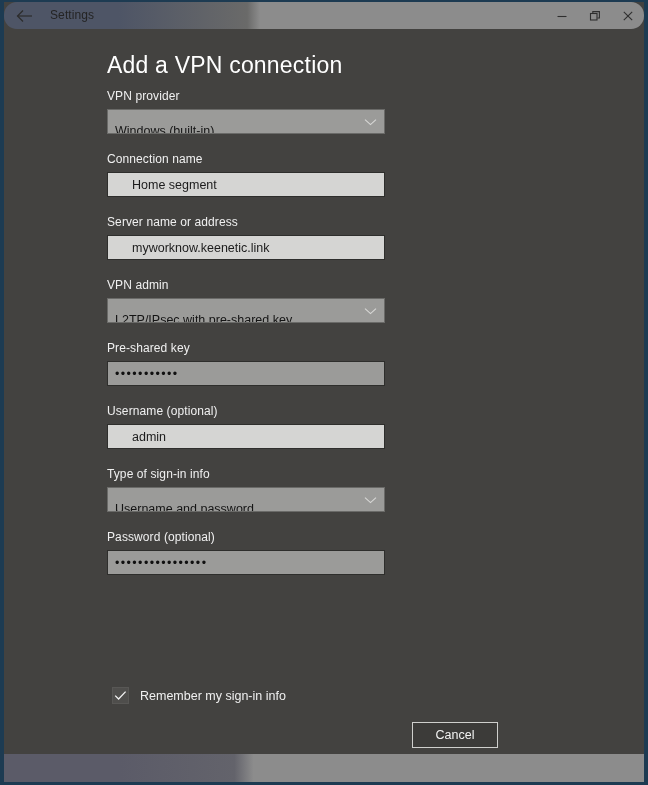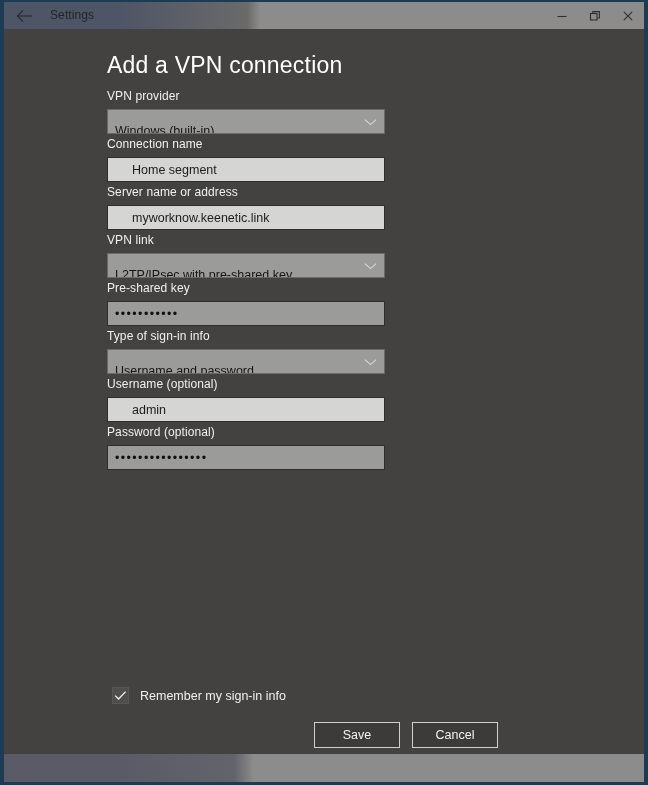--- a/index.html
+++ b/index.html
@@ -35,20 +35,21 @@
     position: absolute;
     left: 0; top: 0;
     width: 640px;
     height: 27px;
     background: linear-gradient(to right,
                 #4e5566 0%,
                 #4e5566 18%,
                 #6a6a69 38%,
                 #8c8c8c 40%,
                 #8c8c8c 100%);
+    border-radius: 13px;
   }
   .titlebar-backarrow {
     position: absolute;
     left: 6px; top: 0;
     width: 28px; height: 27px;
     display: flex;
     align-items: center;
     justify-content: center;
     color: #2c2c2c;
     cursor: default;
@@ -99,21 +100,21 @@
     white-space: nowrap;
   }
 
   .form {
     position: absolute;
     left: 103px;
     top: 60px;
     width: 280px;
   }
 
-  .field { margin-bottom: 3px; }
+  .field { margin-bottom: 18px; }
 
   .field-label {
     font-size: 12px;
     color: #f0f0f0;
     margin-bottom: 6px;
     letter-spacing: .1px;
     white-space: nowrap;
   }
 
   .textbox {
@@ -296,71 +297,70 @@
         <div class="field-label">Connection name</div>
         <input class="textbox" type="text" value="Home segment" style="">
       </div>
 
       <div class="field">
         <div class="field-label">Server name or address</div>
         <input class="textbox" type="text" value="myworknow.keenetic.link" style="">
       </div>
 
       <div class="field">
-        <div class="field-label">VPN link</div>
+        <div class="field-label">VPN admin</div>
         <div class="combo">
           <span>L2TP/IPsec with pre-shared key</span>
           <span class="chev">
             <svg width="13" height="8" viewBox="0 0 13 8" fill="none" stroke="currentColor" stroke-width="1.1">
               <path d="M1 1.6 L6.5 6.6 L12 1.6"></path>
             </svg>
           </span>
         </div>
       </div>
 
       <div class="field">
         <div class="field-label">Pre-shared key</div>
         <input class="pwdbox" type="text" value="•••••••••••" style="">
+      </div>
+
+      <div class="field">
+        <div class="field-label">Username (optional)</div>
+        <input class="textbox" type="text" value="admin" style="">
       </div>
 
       <div class="field">
         <div class="field-label">Type of sign-in info</div>
         <div class="combo">
           <span>Username and password</span>
           <span class="chev">
             <svg width="13" height="8" viewBox="0 0 13 8" fill="none" stroke="currentColor" stroke-width="1.1">
               <path d="M1 1.6 L6.5 6.6 L12 1.6"></path>
             </svg>
           </span>
         </div>
       </div>
 
       <div class="field">
-        <div class="field-label">Username (optional)</div>
-        <input class="textbox" type="text" value="admin" style="">
-      </div>
-
-      <div class="field">
         <div class="field-label">Password (optional)</div>
         <input class="pwdbox" type="text" value="••••••••••••••••" style="">
       </div>
 
     </div>
 
     <div class="checkrow">
       <div class="checkbox">
         <svg width="13" height="11" viewBox="0 0 13 11" fill="none" stroke="currentColor" stroke-width="1.3">
           <path d="M1.2 5.6 L4.6 9.0 L11.6 1.6"></path>
         </svg>
       </div>
       <div class="checkrow-label">Remember my sign-in info</div>
     </div>
 
     <div class="buttons">
-      <button class="btn">Save</button>
       <button class="btn">Cancel</button>
     </div>
 
   </div>
 
   <div class="taskbar"></div>
 
 </div>
 
 </body></html>

